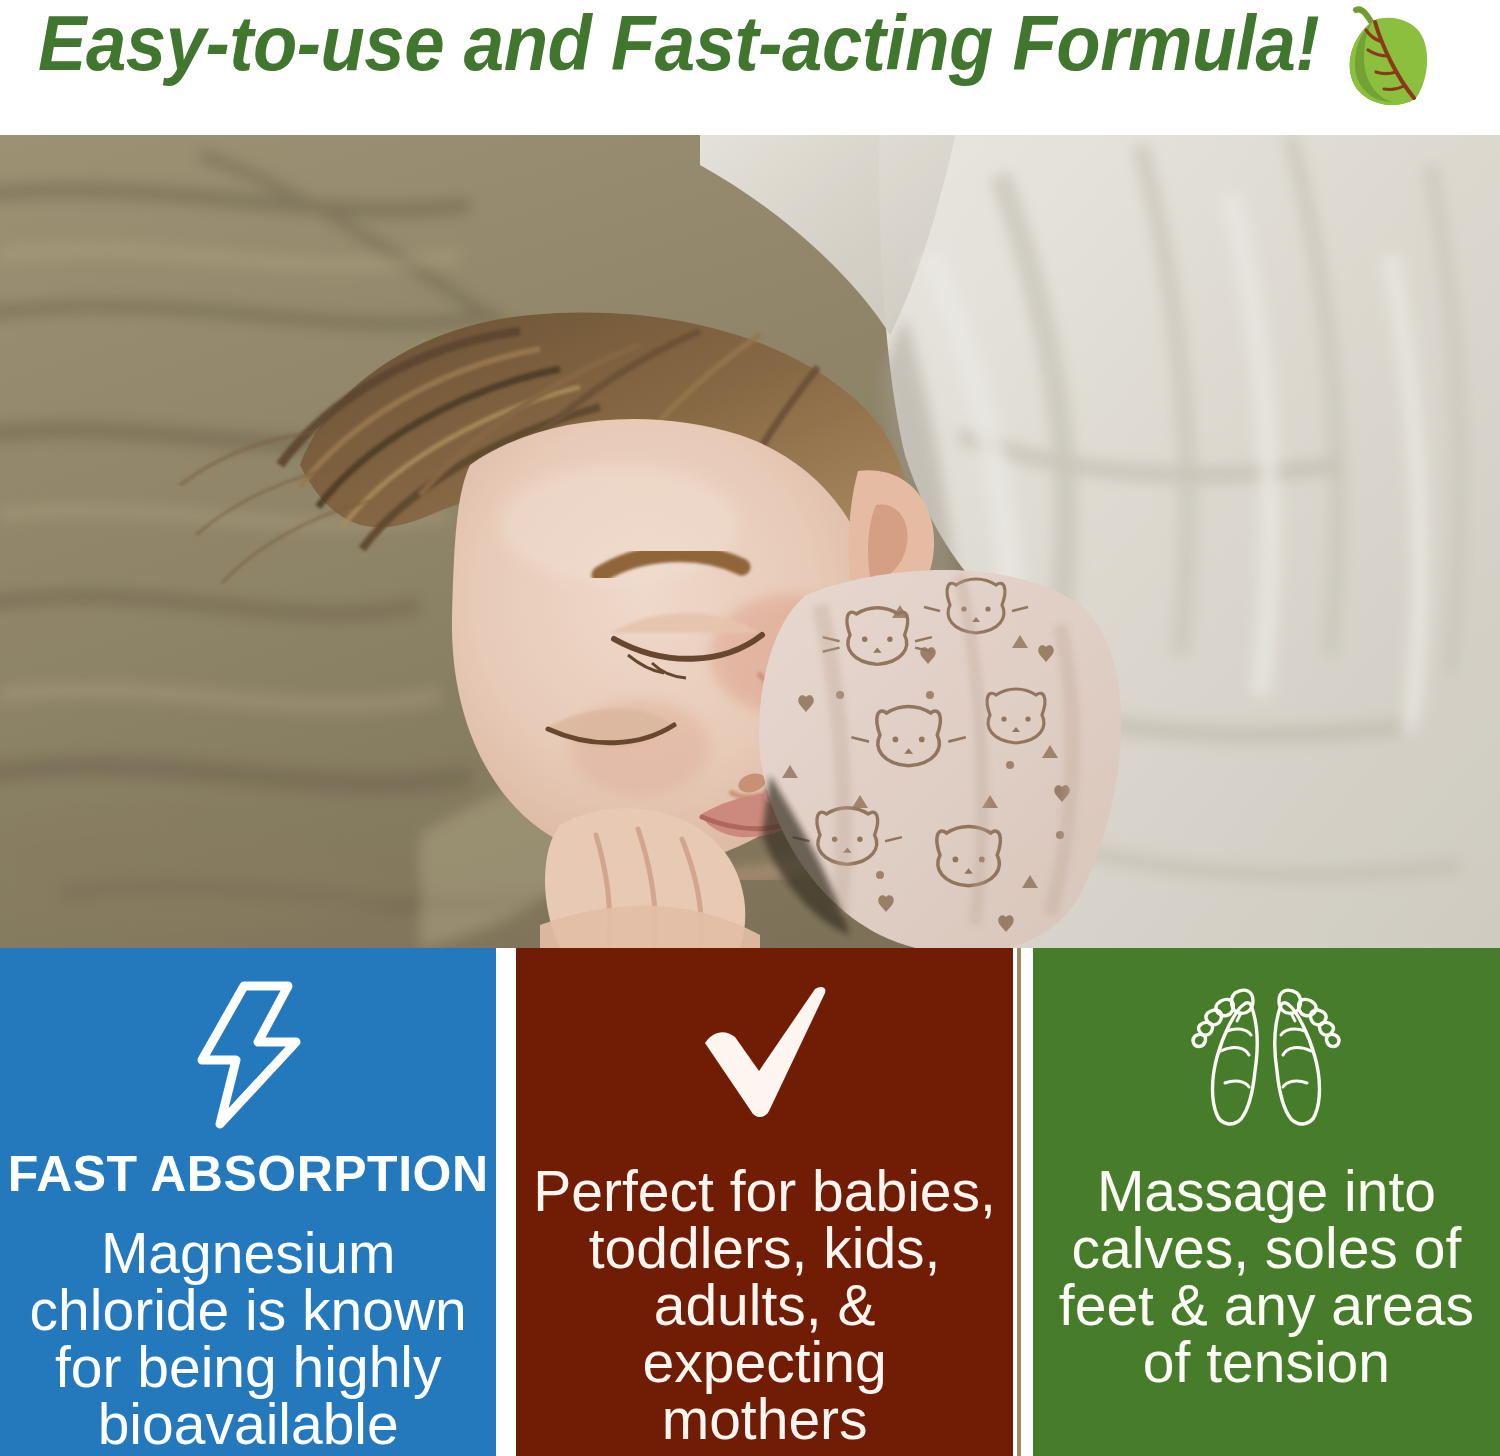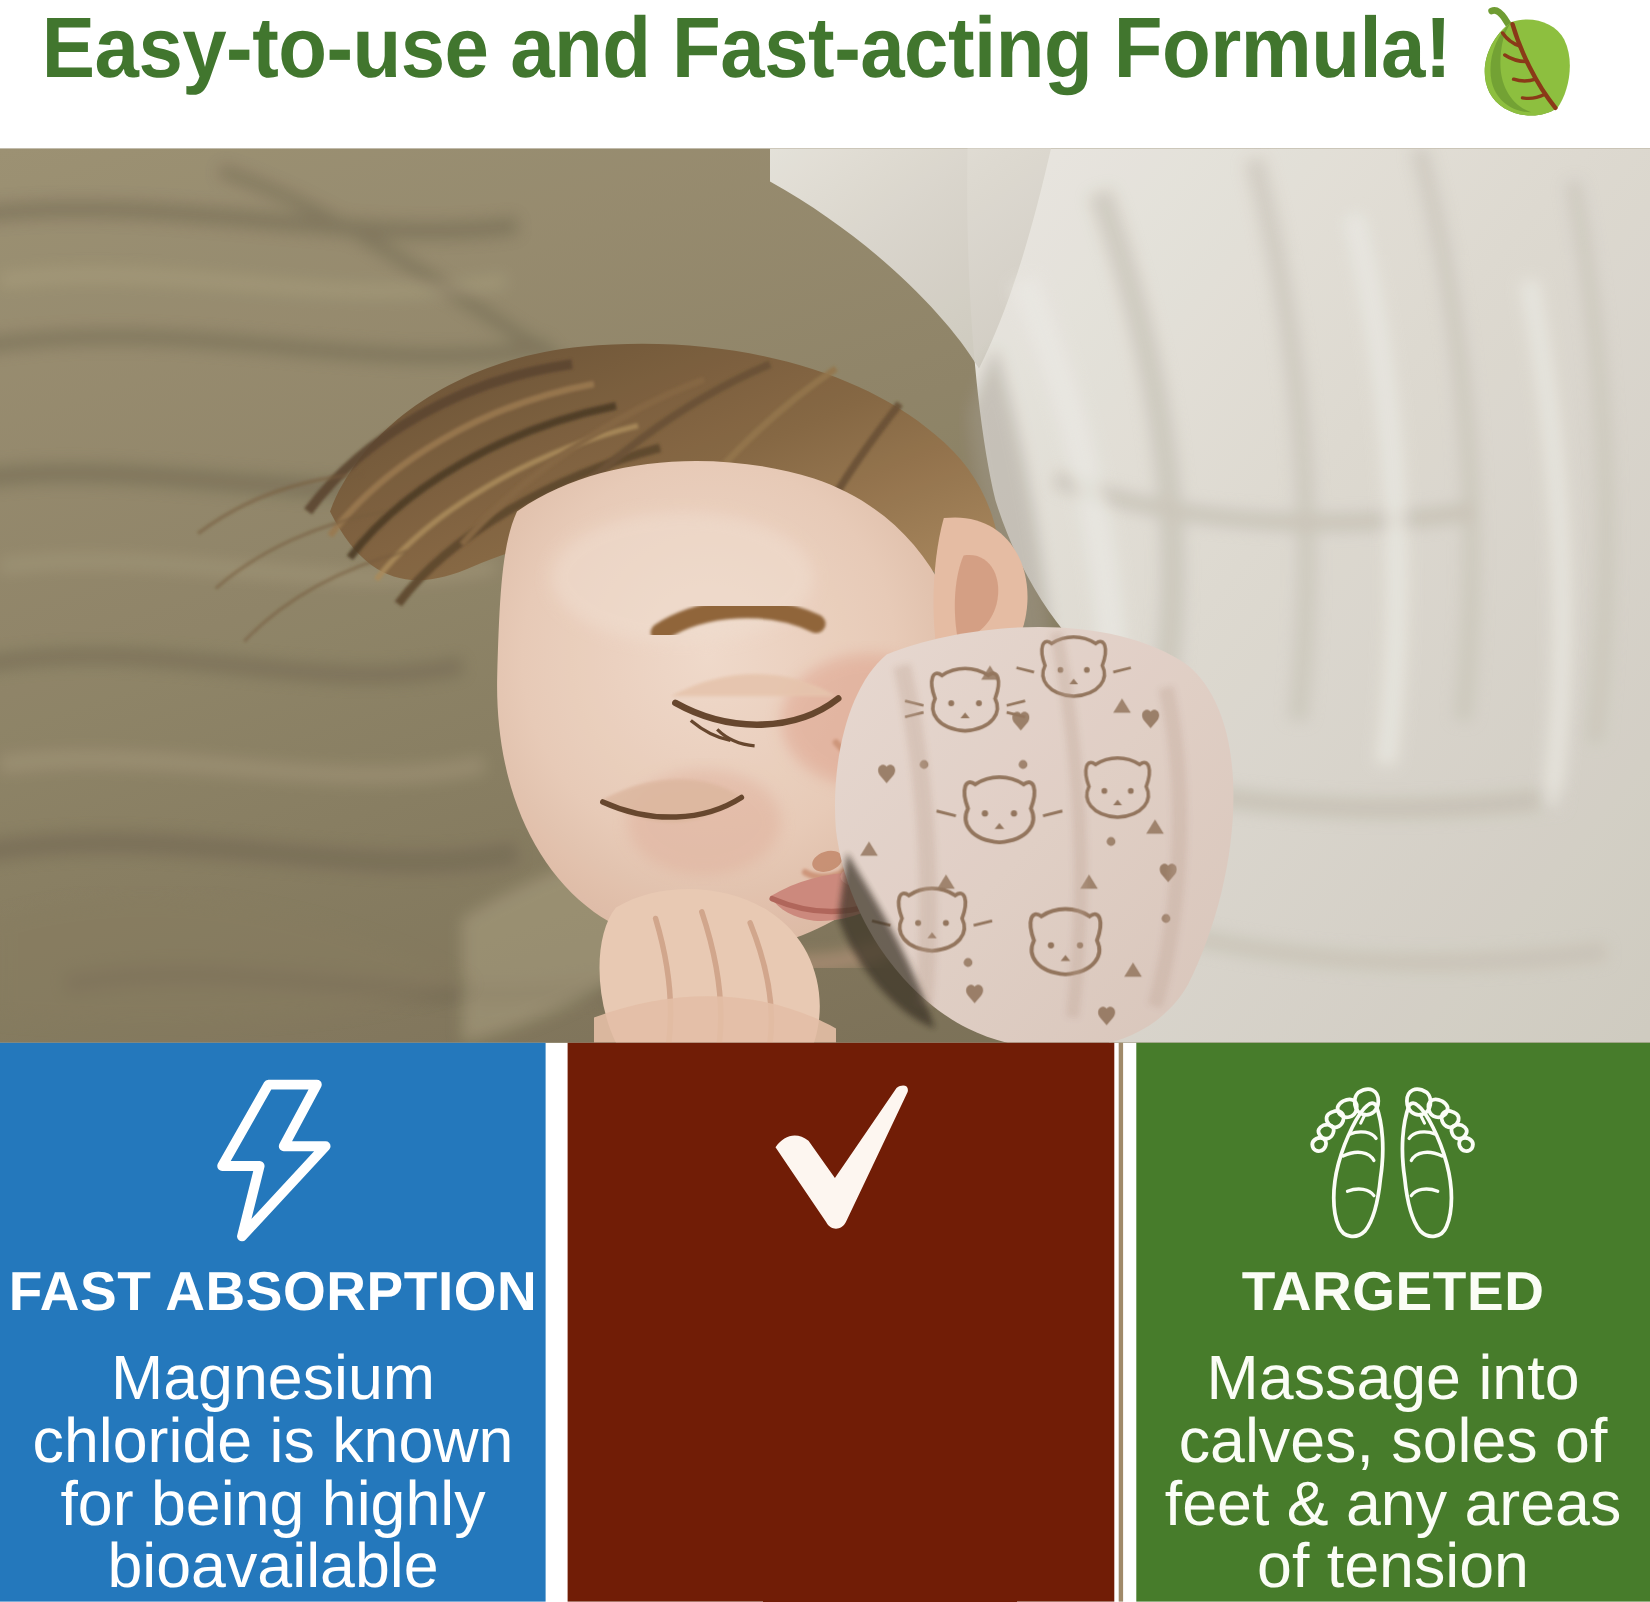--- a/index.html
+++ b/index.html
@@ -7,21 +7,21 @@
   body {
     width:1500px; height:1456px;
     font-family:"Liberation Sans", sans-serif;
     overflow:hidden; position:relative;
   }
 
   
   .header {
     position:absolute; left:0; top:0; width:1500px; height:135px;
     background:#ffffff;
-    display:flex; align-items:center;
+    display:flex; align-items:center;font-style:italic;
   }
   .header-title {
     position:absolute; left:38px; top:-2px;
     font-size:78px; font-weight:bold;
     color:#41762E;
     letter-spacing:-0.5px;
     transform:scaleX(0.93);
     transform-origin:left center;
     white-space:nowrap;
     line-height:90px;
@@ -374,20 +374,21 @@
     <div class="panel-body">Magnesium chloride is known for being highly bioavailable</div>
   </div>
 
   <div class="panel panel-brown">
     <div class="panel-icon">
       <svg width="140" height="140" viewBox="0 0 140 140" xmlns="http://www.w3.org/2000/svg">
         <path d="M10 58 C18 46 30 44 40 52 L64 86 L120 4 C126 0 132 2 130 8
                  L74 126 C70 134 60 134 56 126 Z" fill="#fdf6f0"></path>
       </svg>
     </div>
+    <div class="panel-body">Perfect for babies, toddlers, kids, adults, &amp; expecting mothers</div>
   </div>
 
   <div class="panel panel-green">
     <div class="panel-icon">
       <svg width="150" height="152" viewBox="0 0 150 152" xmlns="http://www.w3.org/2000/svg" fill="none" stroke="#fbfdf6" stroke-width="3.4" stroke-linecap="round" stroke-linejoin="round">
 
         <g>
 
           <path d="M60 26 C66 42 68 66 64 92 C62 112 58 130 50 140
                    C42 148 30 146 26 136 C20 122 20 100 26 78
@@ -415,18 +416,17 @@
           <path d="M20 32 C27 29 32 33 30 40 C28 46 21 48 17 43 C13 38 15 34 20 32 Z"></path>
           <path d="M12 44 C18 42 23 45 21 51 C19 57 12 58 9 53 C6 49 8 46 12 44 Z"></path>
           <path d="M6 56 C11 54 16 57 14 63 C12 68 6 69 3 65 C1 61 2 58 6 56 Z"></path>
           <path d="M36 52 C46 48 56 50 60 56" stroke-width="3"></path>
           <path d="M30 72 C42 66 54 68 58 76" stroke-width="3"></path>
           <path d="M34 104 C44 100 54 102 58 108" stroke-width="3"></path>
           <path d="M46 42 L50 34" stroke-width="2.8"></path>
         </g>
       </svg>
     </div>
-    <div class="panel-heading">TARGETED</div>
     <div class="panel-body">Massage into calves, soles of feet &amp; any areas of tension</div>
   </div>
 </div>
 
 <div class="tan-divider"></div>
 
 </body></html>

